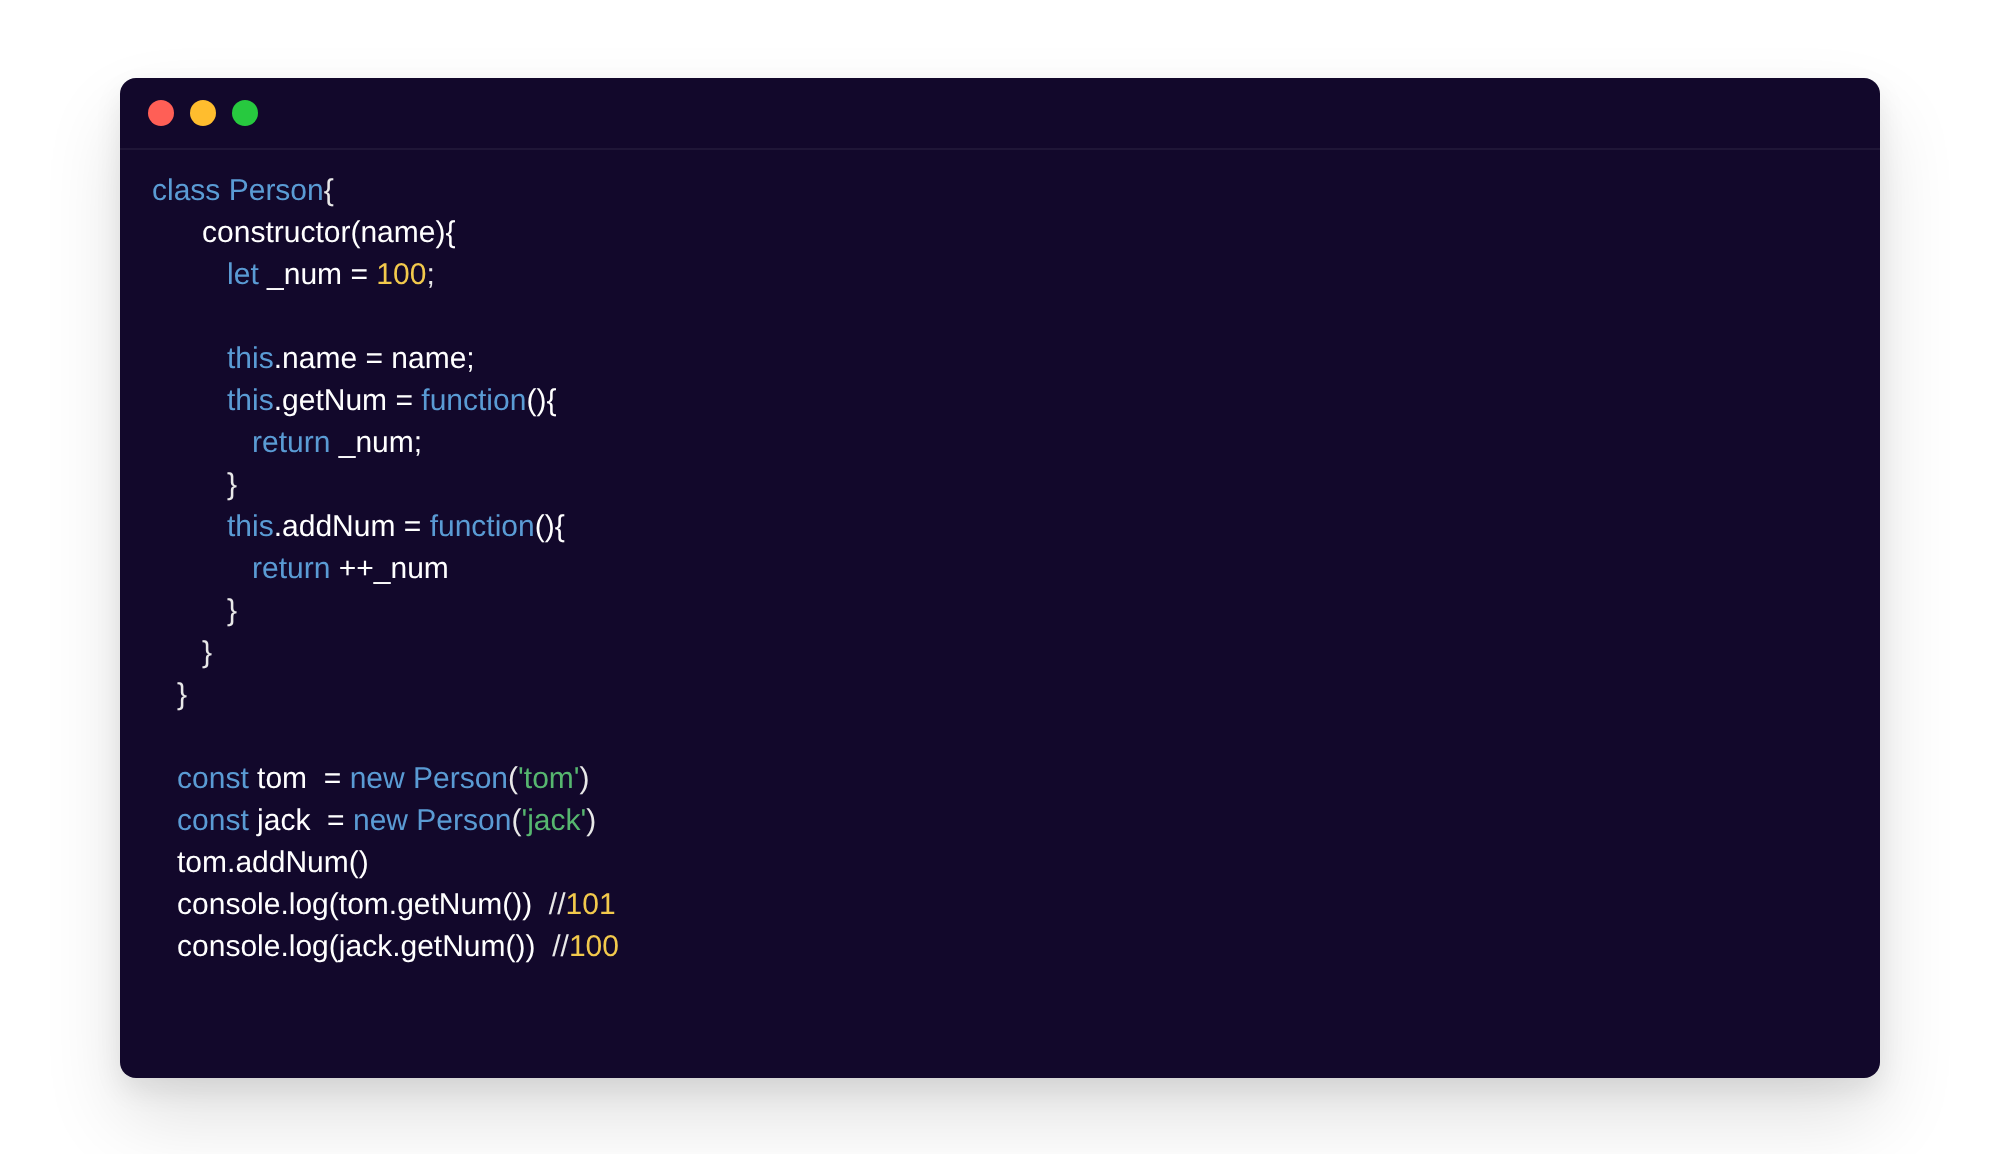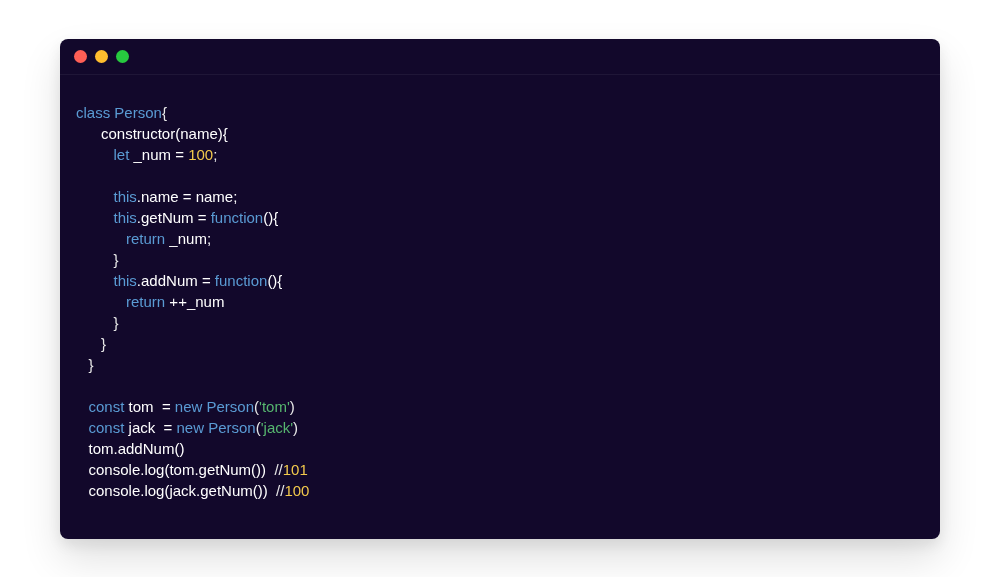--- a/index.html
+++ b/index.html
@@ -1,15 +1,15 @@
 <!DOCTYPE html>
 <html><head>
 <meta charset="utf-8">
 <style>
-  * { margin: 0; padding: 0; box-sizing: border-box; gap: 17px; }
+  * { margin: 0; padding: 0; box-sizing: border-box; }
   body {
     background: #ffffff;
     width: 1000px;
     height: 577px;
     font-family: "Segoe UI", "Helvetica Neue", Arial, sans-serif;
     display: flex;
     align-items: center;
     justify-content: center;
   }
   .window {

